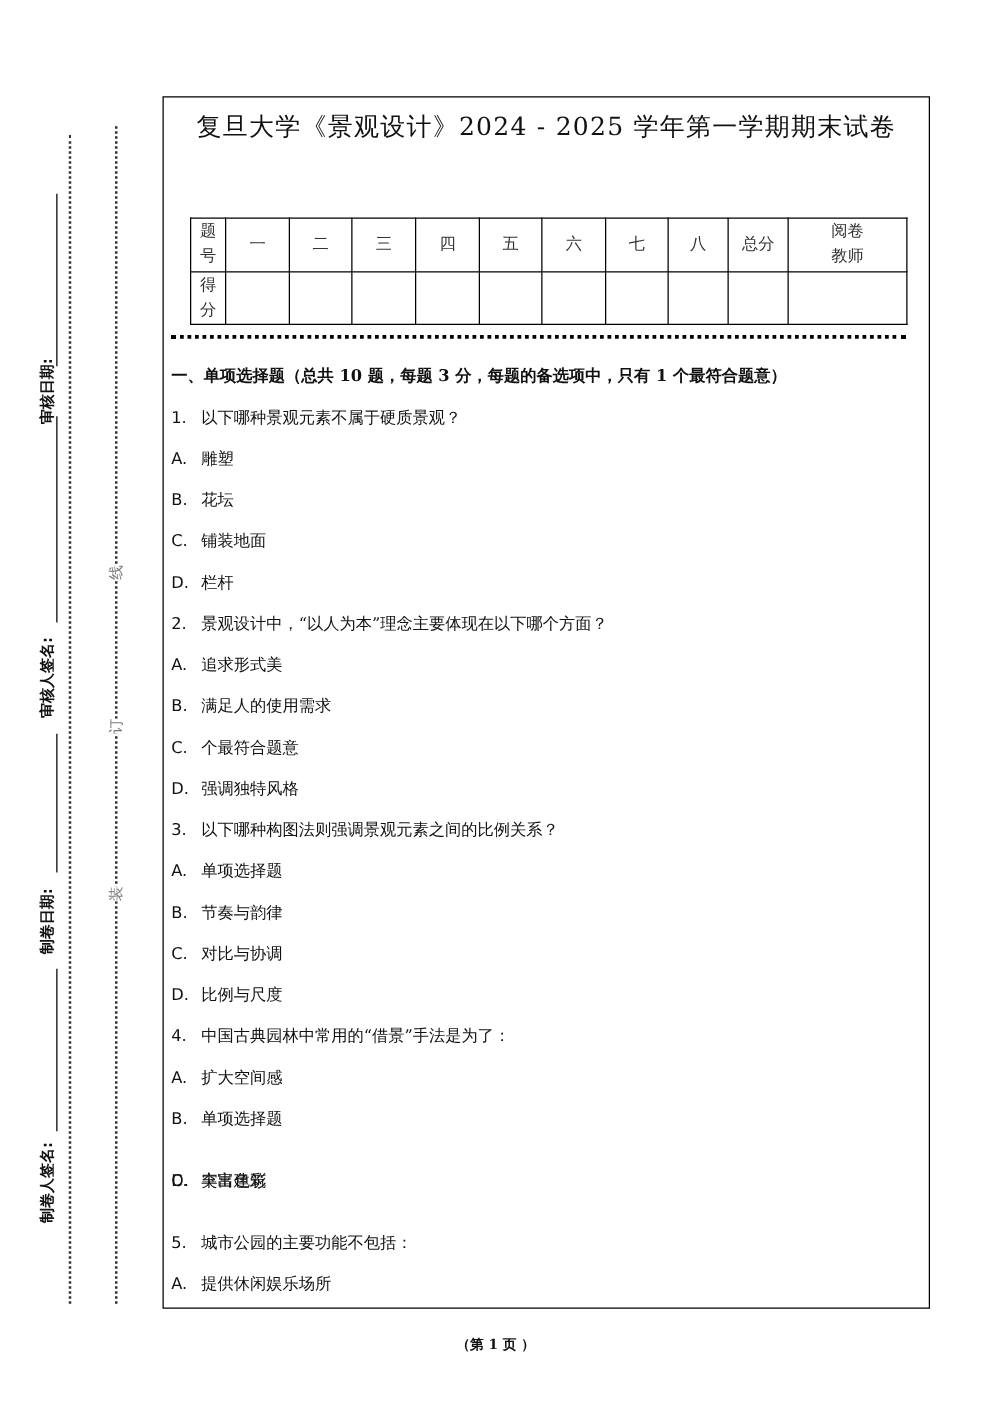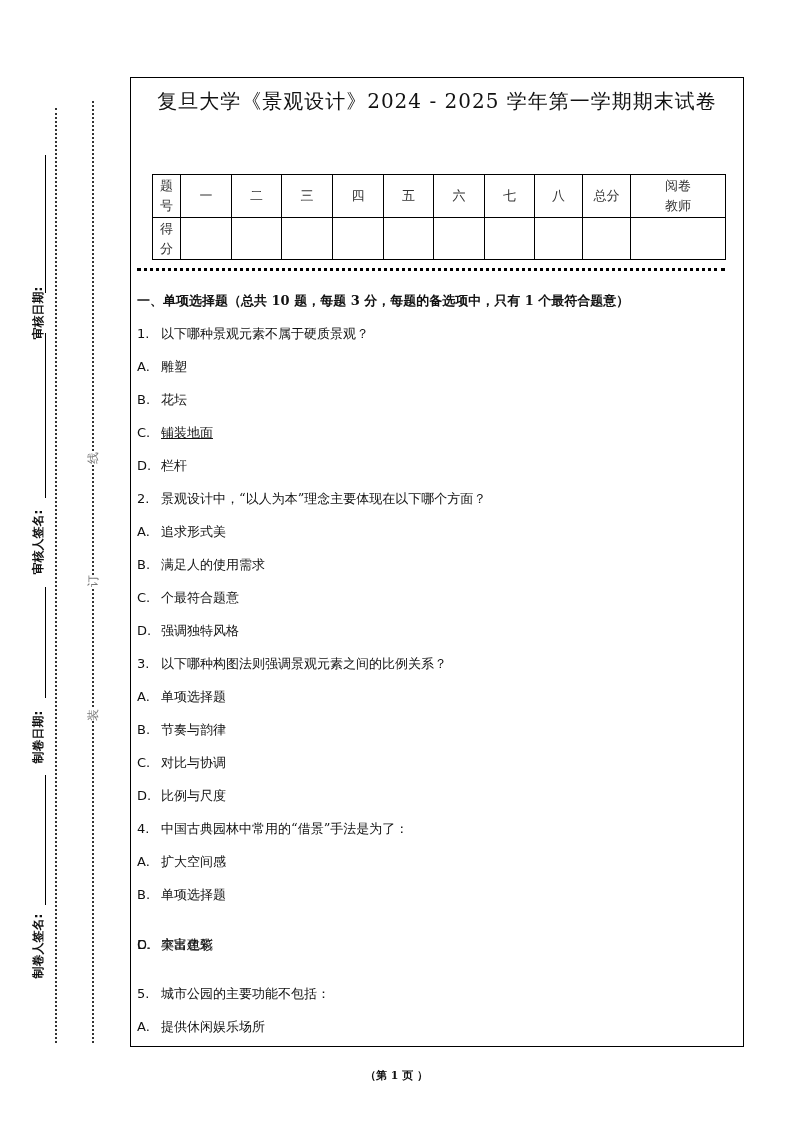--- a/index.html
+++ b/index.html
@@ -98,21 +98,21 @@
     </table>
 
   <div class="sep"></div>
 
   <div class="body serif">
     <div class="line" style="top:0px;font-weight:bold;">一、单项选择题（总共 10 题，每题 3 分，每题的备选项中，只有 1 个最符合题意）</div>
 
     <div class="line" style="top:33px;"><span class="k sans">1.</span><span>以下哪种景观元素不属于硬质景观？</span></div>
     <div class="line" style="top:66px;"><span class="k sans">A.</span><span>雕塑</span></div>
     <div class="line" style="top:99px;"><span class="k sans">B.</span><span>花坛</span></div>
-    <div class="line" style="top:132px;text-decoration:underline;"><span class="k sans">C.</span><span>铺装地面</span></div>
+    <div class="line" style="top:132px;"><span class="k sans">C.</span><span>铺装地面</span></div>
     <div class="line" style="top:165px;"><span class="k sans">D.</span><span>栏杆</span></div>
 
     <div class="line" style="top:198px;"><span class="k sans">2.</span><span>景观设计中，“以人为本”理念主要体现在以下哪个方面？</span></div>
     <div class="line" style="top:231px;"><span class="k sans">A.</span><span>追求形式美</span></div>
     <div class="line" style="top:264px;"><span class="k sans">B.</span><span>满足人的使用需求</span></div>
     <div class="line" style="top:297px;"><span class="k sans">C.</span><span>个最符合题意</span></div>
     <div class="line" style="top:330px;"><span class="k sans">D.</span><span>强调独特风格</span></div>
 
     <div class="line" style="top:363px;"><span class="k sans">3.</span><span>以下哪种构图法则强调景观元素之间的比例关系？</span></div>
     <div class="line" style="top:396px;"><span class="k sans">A.</span><span>单项选择题</span></div>

